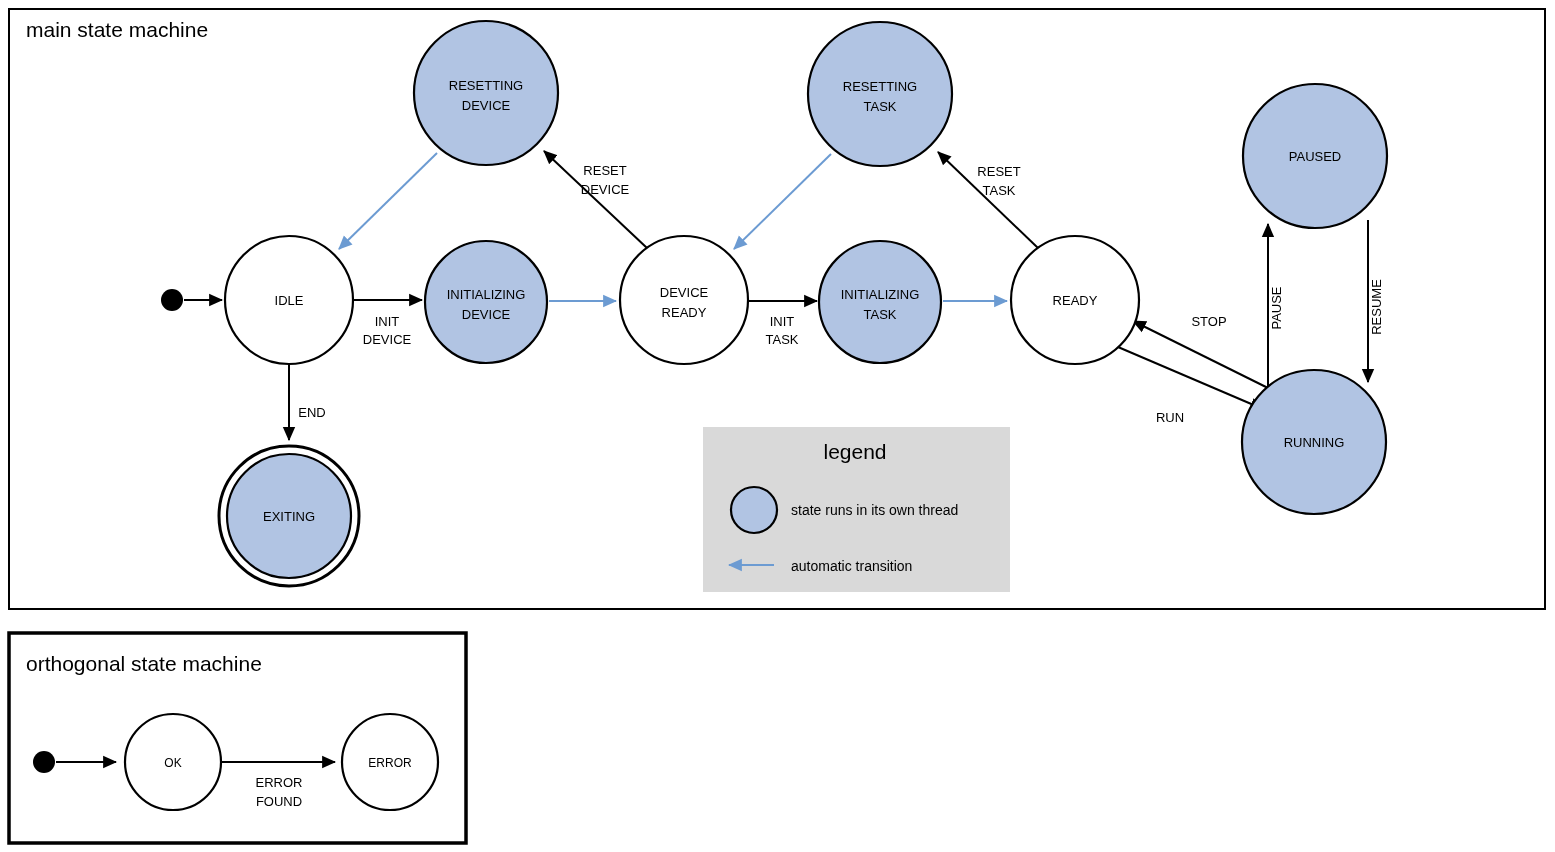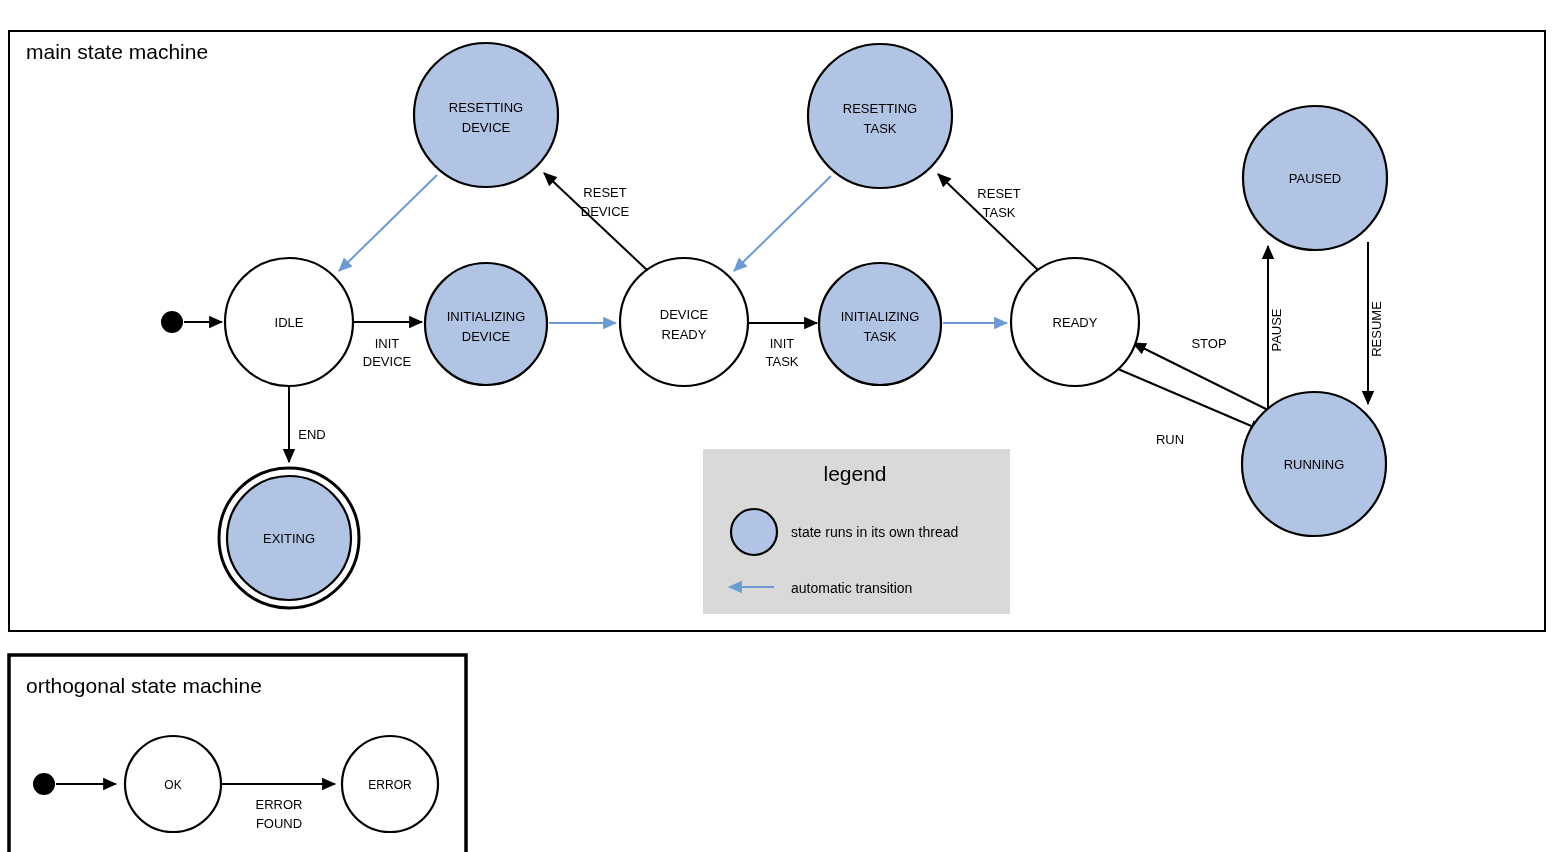--- a/index.html
+++ b/index.html
@@ -1,17 +1,17 @@
 <!DOCTYPE html>
 <html><head>
 <meta charset="utf-8">
 <style>
   html,body{margin:0;padding:0;background:#ffffff;}
   body{width:1555px;height:852px;font-family:"Liberation Sans",sans-serif;overflow:hidden;}
-  #stage{position:relative;width:1555px;height:732px;margin-top:22px;}
+  #stage{position:relative;width:1555px;height:732px;}
   svg#diagram{position:absolute;left:0;top:0;width:1555px;height:852px;display:block;}
   text{font-family:"Liberation Sans",sans-serif;fill:#000000;}
   .frame-title{font-size:21px;}
   .state-label{font-size:13px;text-anchor:middle;}
   .edge-label{font-size:13px;text-anchor:middle;}
   .legend-title{font-size:21px;text-anchor:middle;}
   .legend-text{font-size:14px;}
   .node-circle{stroke:#000000;stroke-width:2.2;}
   .node-white{fill:#ffffff;}
   .edge-line{stroke:#000000;stroke-width:2;fill:none;}

